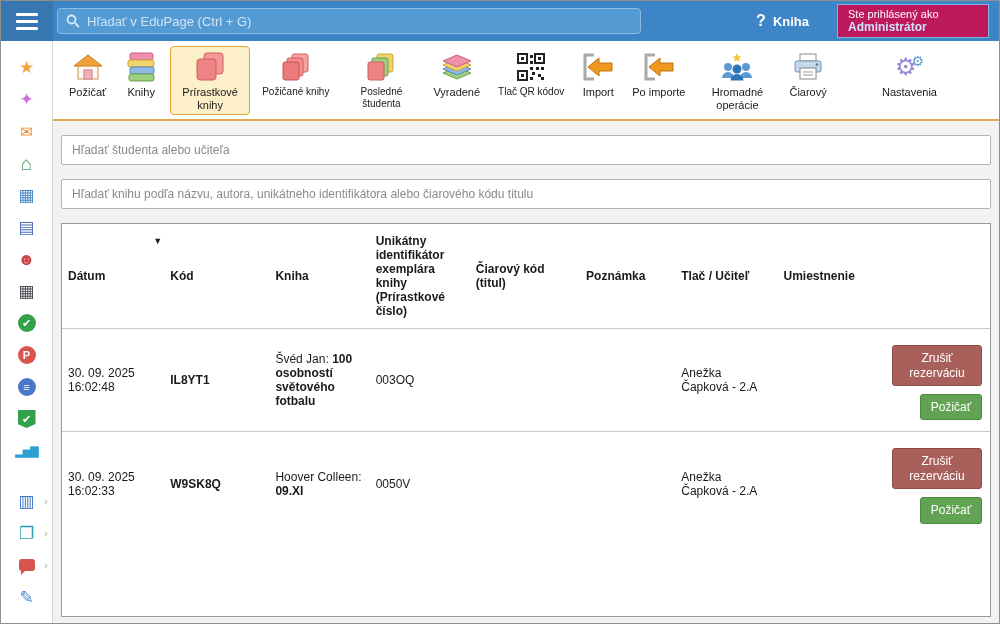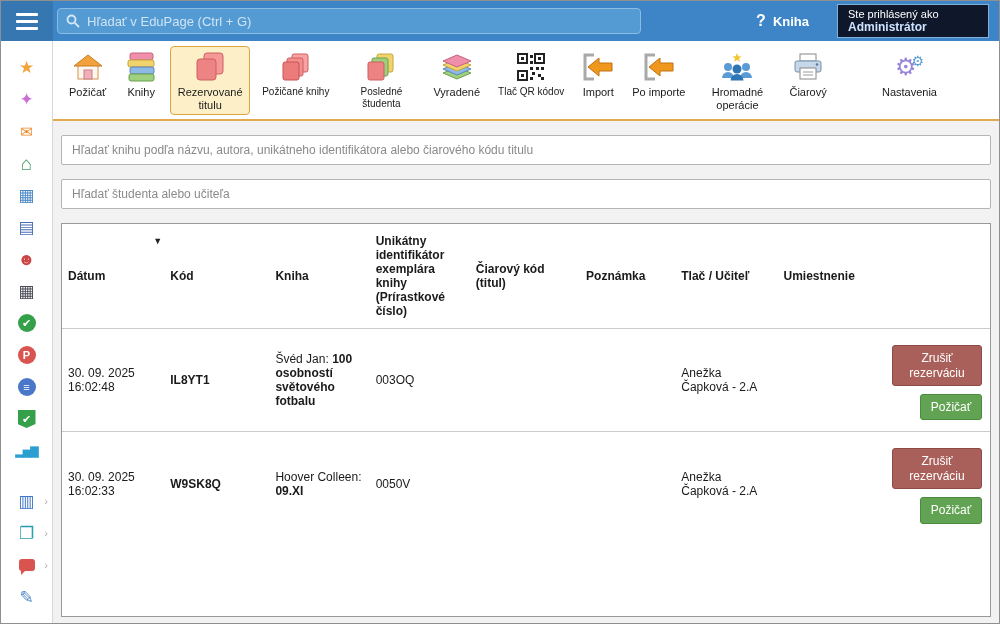--- a/index.html
+++ b/index.html
@@ -10,21 +10,21 @@
   .topbar { height: 40px; background: #3d85c6; display: flex; align-items: center; flex: 0 0 40px; }
   .hamburger { width: 52px; height: 40px; background: rgba(0,0,0,0.10); display: flex; flex-direction: column; justify-content: center; align-items: center; gap: 4px; cursor: pointer; }
   .hamburger i { display: block; width: 22px; height: 3px; background: #fff; border-radius: 1px; }
   .tb-search { width: 584px; height: 26px; margin-left: 4px; background: #549bd4; border: 1px solid #8bbce2; border-radius: 4px; display: flex; align-items: center; padding: 0 8px; }
   .tb-search svg { flex: 0 0 auto; margin-right: 7px; }
   .tb-search input { flex: 1; background: transparent; border: none; outline: none; color: #fff; font-size: 13px; font-family: inherit; }
   .tb-search input::placeholder { color: #cfe4f5; }
   .tb-help { margin-left: auto; display: flex; align-items: center; gap: 7px; color: #fff; font-weight: bold; cursor: pointer; padding: 0 10px; }
   .tb-help .qmark { font-size: 16px; }
   .tb-help .hlabel { font-size: 13px; }
-  .admin-box { margin: 0 10px 0 18px; min-width: 152px; background: #0f172a; border: 1px solid #7fb3dc; padding: 3px 10px; cursor: pointer; }
+  .admin-box { margin: 0 10px 0 18px; min-width: 152px; background: #be185d; border: 1px solid #7fb3dc; padding: 3px 10px; cursor: pointer; }
   .admin-box .l1 { color: #fff; font-size: 11px; }
   .admin-box .l2 { color: #cfe3ff; font-size: 12px; font-weight: bold; }
 
   
   .body-row { flex: 1; display: flex; min-height: 0; }
 
   
   .sidebar { flex: 0 0 52px; background: #fff; border-right: 1px solid #d8d8d8; padding-top: 10px; overflow: hidden; }
   .sb-item { height: 32px; display: flex; align-items: center; justify-content: center; position: relative; cursor: pointer; }
   .sb-item .chev { position: absolute; right: 4px; color: #b0b0b0; font-size: 11px; }
@@ -200,21 +200,21 @@
           <span class="tb-label">Knihy</span>
         </div>
 
         <div class="tb-item selected">
           <span class="tb-ic">
             <svg width="32" height="30" viewBox="0 0 32 30">
                 <rect x="10" y="1" width="19" height="21" rx="3" fill="#f59898" stroke="#cf5f5f"></rect>
                 <rect x="3" y="7" width="19" height="21" rx="3" fill="#ee8383" stroke="#cf5f5f"></rect>
               </svg>
           </span>
-          <span class="tb-label">Rezervované titulu</span>
+          <span class="tb-label">Prírastkové knihy</span>
         </div>
 
         <div class="tb-item small">
           <span class="tb-ic">
             <svg width="30" height="28" viewBox="0 0 30 28">
                 <rect x="11" y="1" width="16" height="18" rx="2" fill="#f7a3a3" stroke="#cf5f5f"></rect>
                 <rect x="6" y="5" width="16" height="18" rx="2" fill="#f18e8e" stroke="#cf5f5f"></rect>
                 <rect x="2" y="9" width="16" height="18" rx="2" fill="#ec7c7c" stroke="#c95252"></rect>
               </svg>
           </span>
@@ -321,22 +321,22 @@
             <span class="gear1">⚙</span>
               <span class="gear2">⚙</span>
           </span>
           <span class="tb-label">Nastavenia</span>
         </div>
 
       </div>
 
       <div class="content">
 
+        <input type="text" class="filter-input" placeholder="Hľadať študenta alebo učiteľa" style="">
         <input type="text" class="filter-input" placeholder="Hľadať knihu podľa názvu, autora, unikátneho identifikátora alebo čiarového kódu titulu" style="">
-        <input type="text" class="filter-input" placeholder="Hľadať študenta alebo učiteľa" style="">
 
         <div class="table-wrap">
           <table>
             <colgroup>
               <col style="width:102px">
                 <col style="width:105px">
                 <col style="width:100px">
                 <col style="width:100px">
                 <col style="width:110px">
                 <col style="width:95px">

